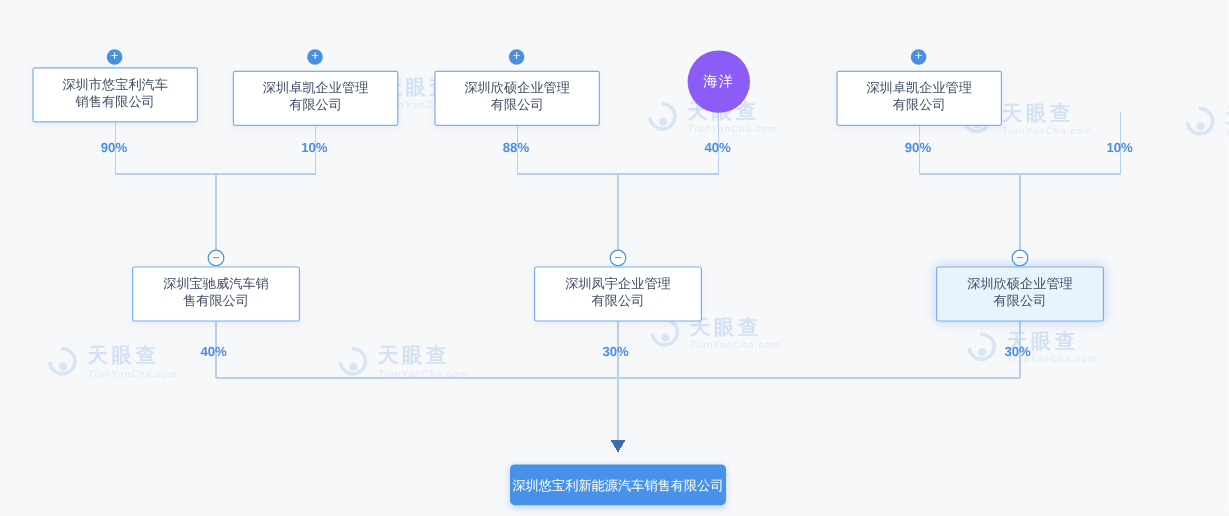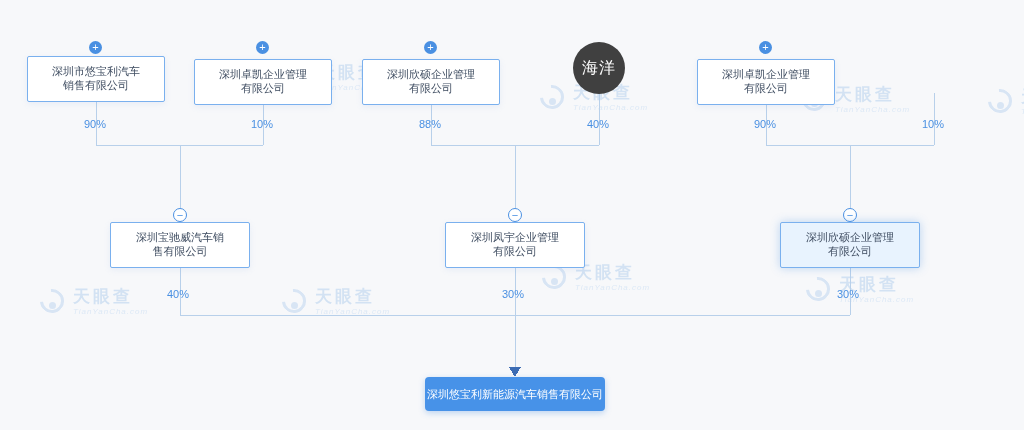--- a/index.html
+++ b/index.html
@@ -15,29 +15,29 @@
   .wm-cn { display:block; font-size:17px; font-weight:bold; letter-spacing:3px; color:#cddff2; line-height:1.1; }
   .wm-en { display:block; font-size:8px; font-style:italic; color:#d8e6f5; letter-spacing:1px; }
 
   svg.lines { position:absolute; left:0; top:0; }
 
   
   .node { position:absolute; background:#fff; border:1px solid #7ab0ee; border-radius:2px; color:#3f4d61;
           font-size:11px; line-height:1.25; text-align:center; padding:8px 21px; cursor:pointer;
           box-shadow:0 2px 6px rgba(120,160,220,0.12); }
   .node.highlight { background:#e8f3fe; box-shadow:0 0 10px rgba(74,144,226,0.35); }
-  .person { position:absolute; width:52px; height:52px; border-radius:50%; background:#404040; color:#fff;
-            font-size:16px; display:flex; align-items:center; justify-content:center; cursor:pointer; letter-spacing:1px; }
+  .person { position:absolute; width:52px; height:52px; border-radius:50%; background:#8b5cf6; color:#fff;
+            font-size:12px; display:flex; align-items:center; justify-content:center; cursor:pointer; letter-spacing:1px; }
   .toggle { position:absolute; border-radius:50%; text-align:center; cursor:pointer; padding:0; }
   .plus   { width:13px; height:13px; background:#4a90e2; border:none; color:#fff; font-size:11px; line-height:13px; }
   .minus  { width:14px; height:14px; background:#fff; border:1px solid #4a90e2; color:#4a90e2; font-size:11px; line-height:11px; }
-  .pct { position:absolute; transform:translateX(-50%); color:#4a90e2; font-size:11px; }
+  .pct { position:absolute; transform:translateX(-50%); color:#4a90e2; font-size:11px;font-weight:bold; }
   .target { position:absolute; background:#4792e8; color:#fff; border-radius:4px; font-size:11px;
             display:flex; align-items:center; justify-content:center; text-align:center; cursor:pointer;
-            box-shadow:0 2px 6px rgba(74,144,226,0.35); }
+            box-shadow:0 2px 6px rgba(74,144,226,0.35);margin-top:10px; }
 </style>
 </head>
 <body>
 
 <div class="canvas">
 
   <div class="wm" style="left:28px;top:70px">
       <span class="wm-icon">
         <span class="wm-ring"></span>
         <span class="wm-dot"></span>

